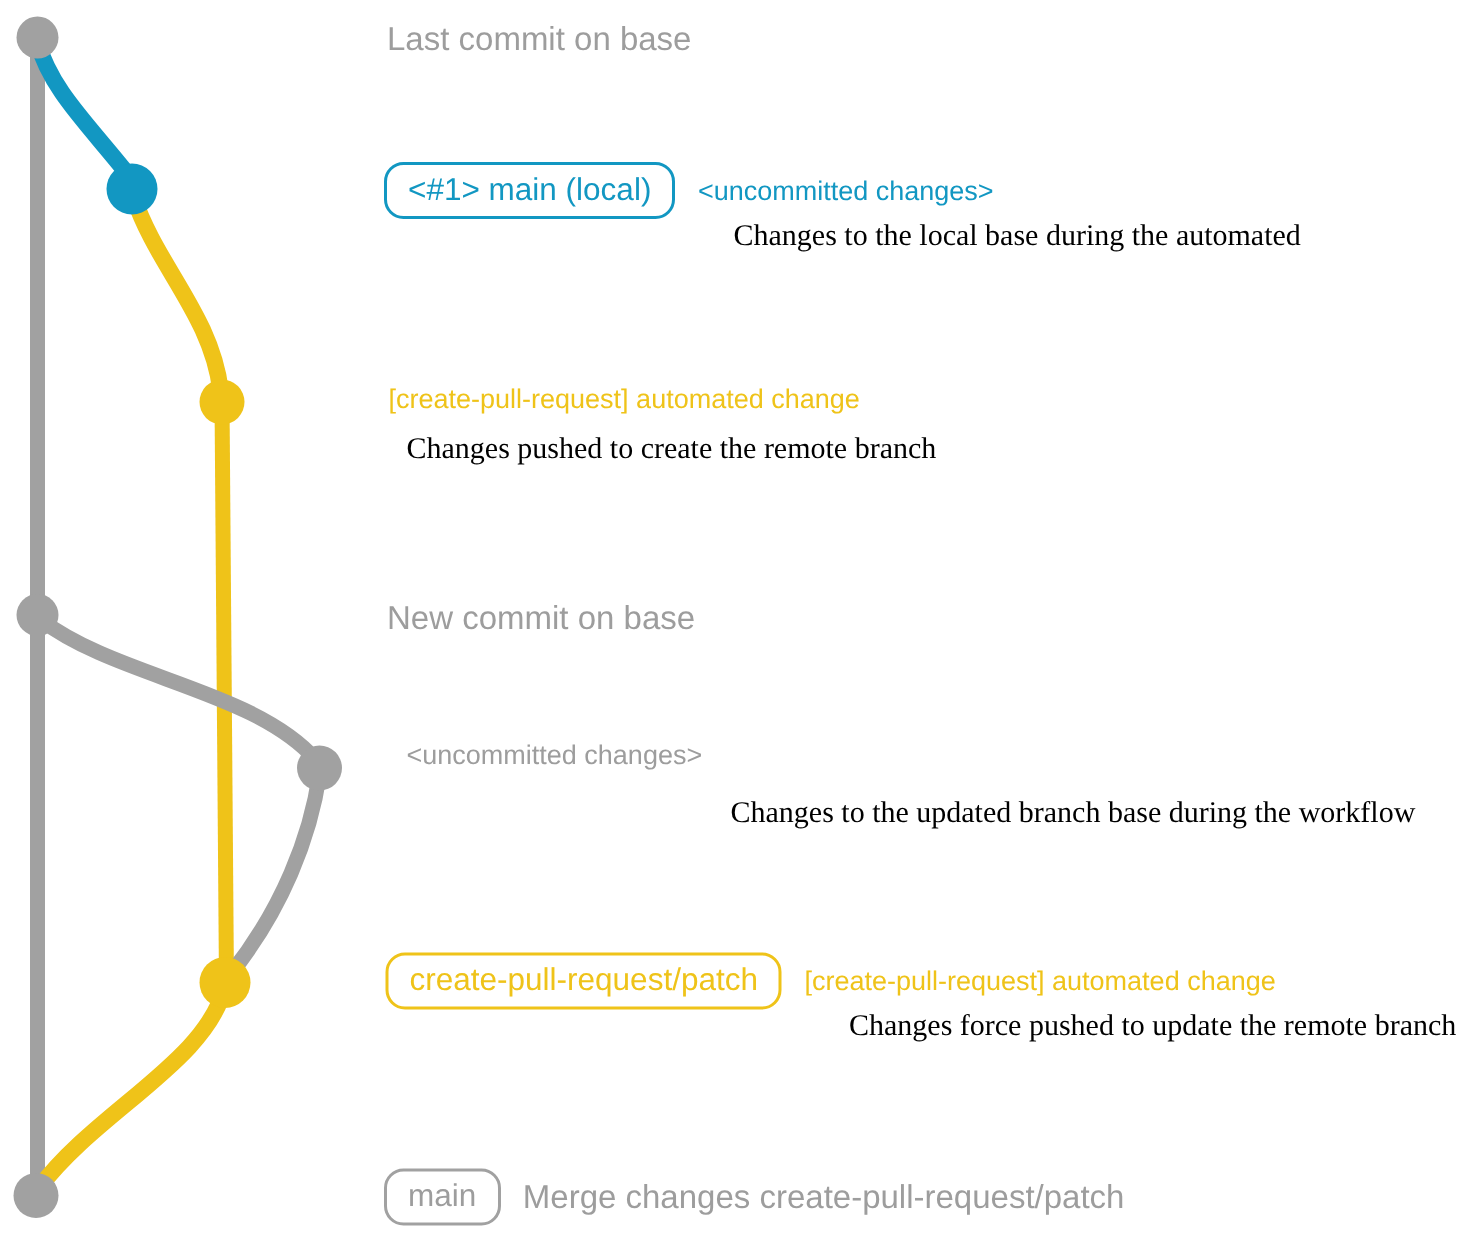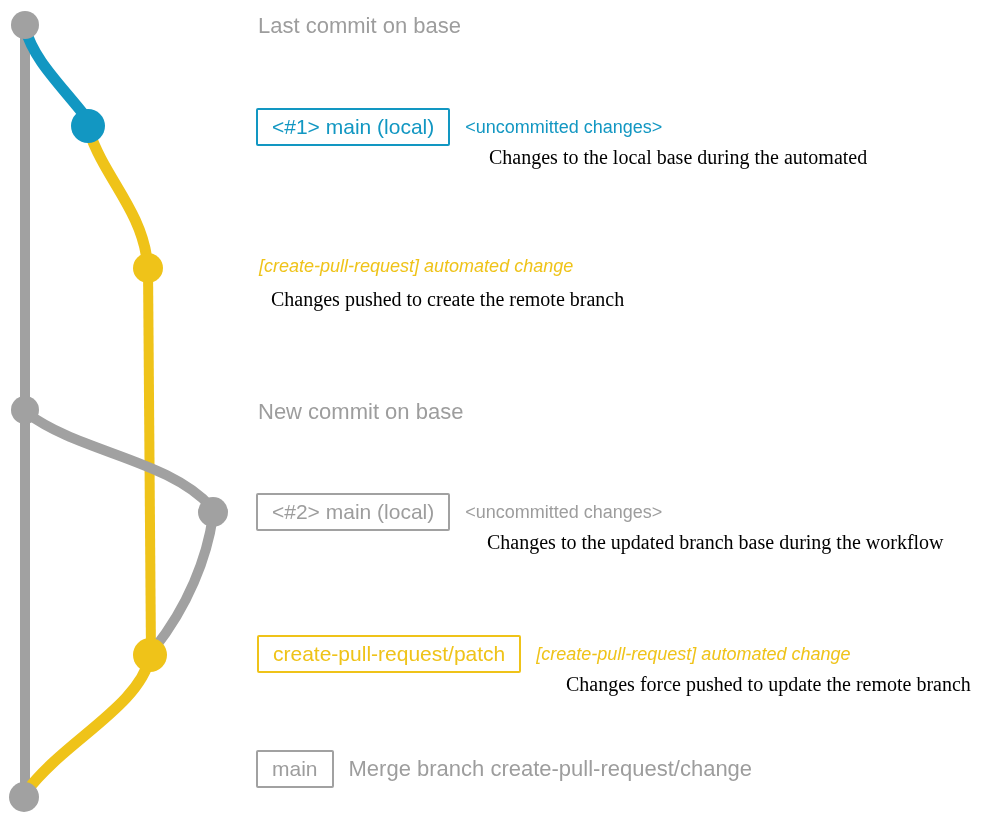--- a/index.html
+++ b/index.html
@@ -32,34 +32,34 @@
     display: flex;
     align-items: center;
     white-space: nowrap;
   }
   .badge {
     display: inline-block;
     font-size: 21px;
     line-height: 21px;
     padding: 6px 14px 7px 14px;
     border: 2px solid;
-    border-radius: 2px;
+    border-radius: 13px;
     white-space: nowrap;
     background: #ffffff;
   }
   .badge.blue   { color: var(--blue);   border-color: var(--blue); }
   .badge.gray   { color: var(--gray_text); border-color: var(--gray); }
   .badge.yellow { color: var(--yellow); border-color: var(--yellow); }
   .event-title {
     font-size: 18px;
     white-space: nowrap;
   }
   .event-title.blue   { color: var(--blue); }
   .event-title.gray   { color: var(--gray_text); }
-  .event-title.yellow { color: var(--yellow); font-style: italic; }
+  .event-title.yellow { color: var(--yellow); }
   .row-gap { display: inline-block; width: 15px; }
   .description {
     font-family: "Liberation Serif", serif;
     font-size: 20px;
     color: var(--text_dark);
     white-space: nowrap;
   }
   :root {
     --gray: #a1a1a1;
     --gray_text: #9d9d9d;
@@ -106,32 +106,31 @@
     <span class="event-title blue">&lt;uncommitted changes&gt;</span>
   </div>
   <div class="abs description" style="left:489px; top:146px;">Changes to the local base during the automated</div>
 
   <div class="abs event-title yellow" style="left:259px; top:256px;">[create-pull-request] automated change</div>
   <div class="abs milestone" style="left:258px; top:399px;">New commit on base</div>
 
   <div class="abs description" style="left:271px; top:288px;">Changes pushed to create the remote branch</div>
 
   <div class="abs event-row" style="left:256px; top:493px;">
-    <span class="badge gray">&lt;#2&gt; main (local)</span>
     <span class="row-gap"></span>
     <span class="event-title gray">&lt;uncommitted changes&gt;</span>
   </div>
   <div class="abs description" style="left:487px; top:531px;">Changes to the updated branch base during the workflow</div>
 
   <div class="abs event-row" style="left:257px; top:635px;">
     <span class="badge yellow">create-pull-request/patch</span>
     <span class="row-gap"></span>
     <span class="event-title yellow">[create-pull-request] automated change</span>
   </div>
   <div class="abs description" style="left:566px; top:673px;">Changes force pushed to update the remote branch</div>
 
-  <div class="abs event-row" style="left:256px; top:750px;">
+  <div class="abs event-row" style="left:256px; top:779px;">
     <span class="badge gray">main</span>
     <span class="row-gap"></span>
-    <span class="milestone">Merge branch create-pull-request/change</span>
+    <span class="milestone">Merge changes create-pull-request/patch</span>
   </div>
 
 </div>
 
 </body></html>

